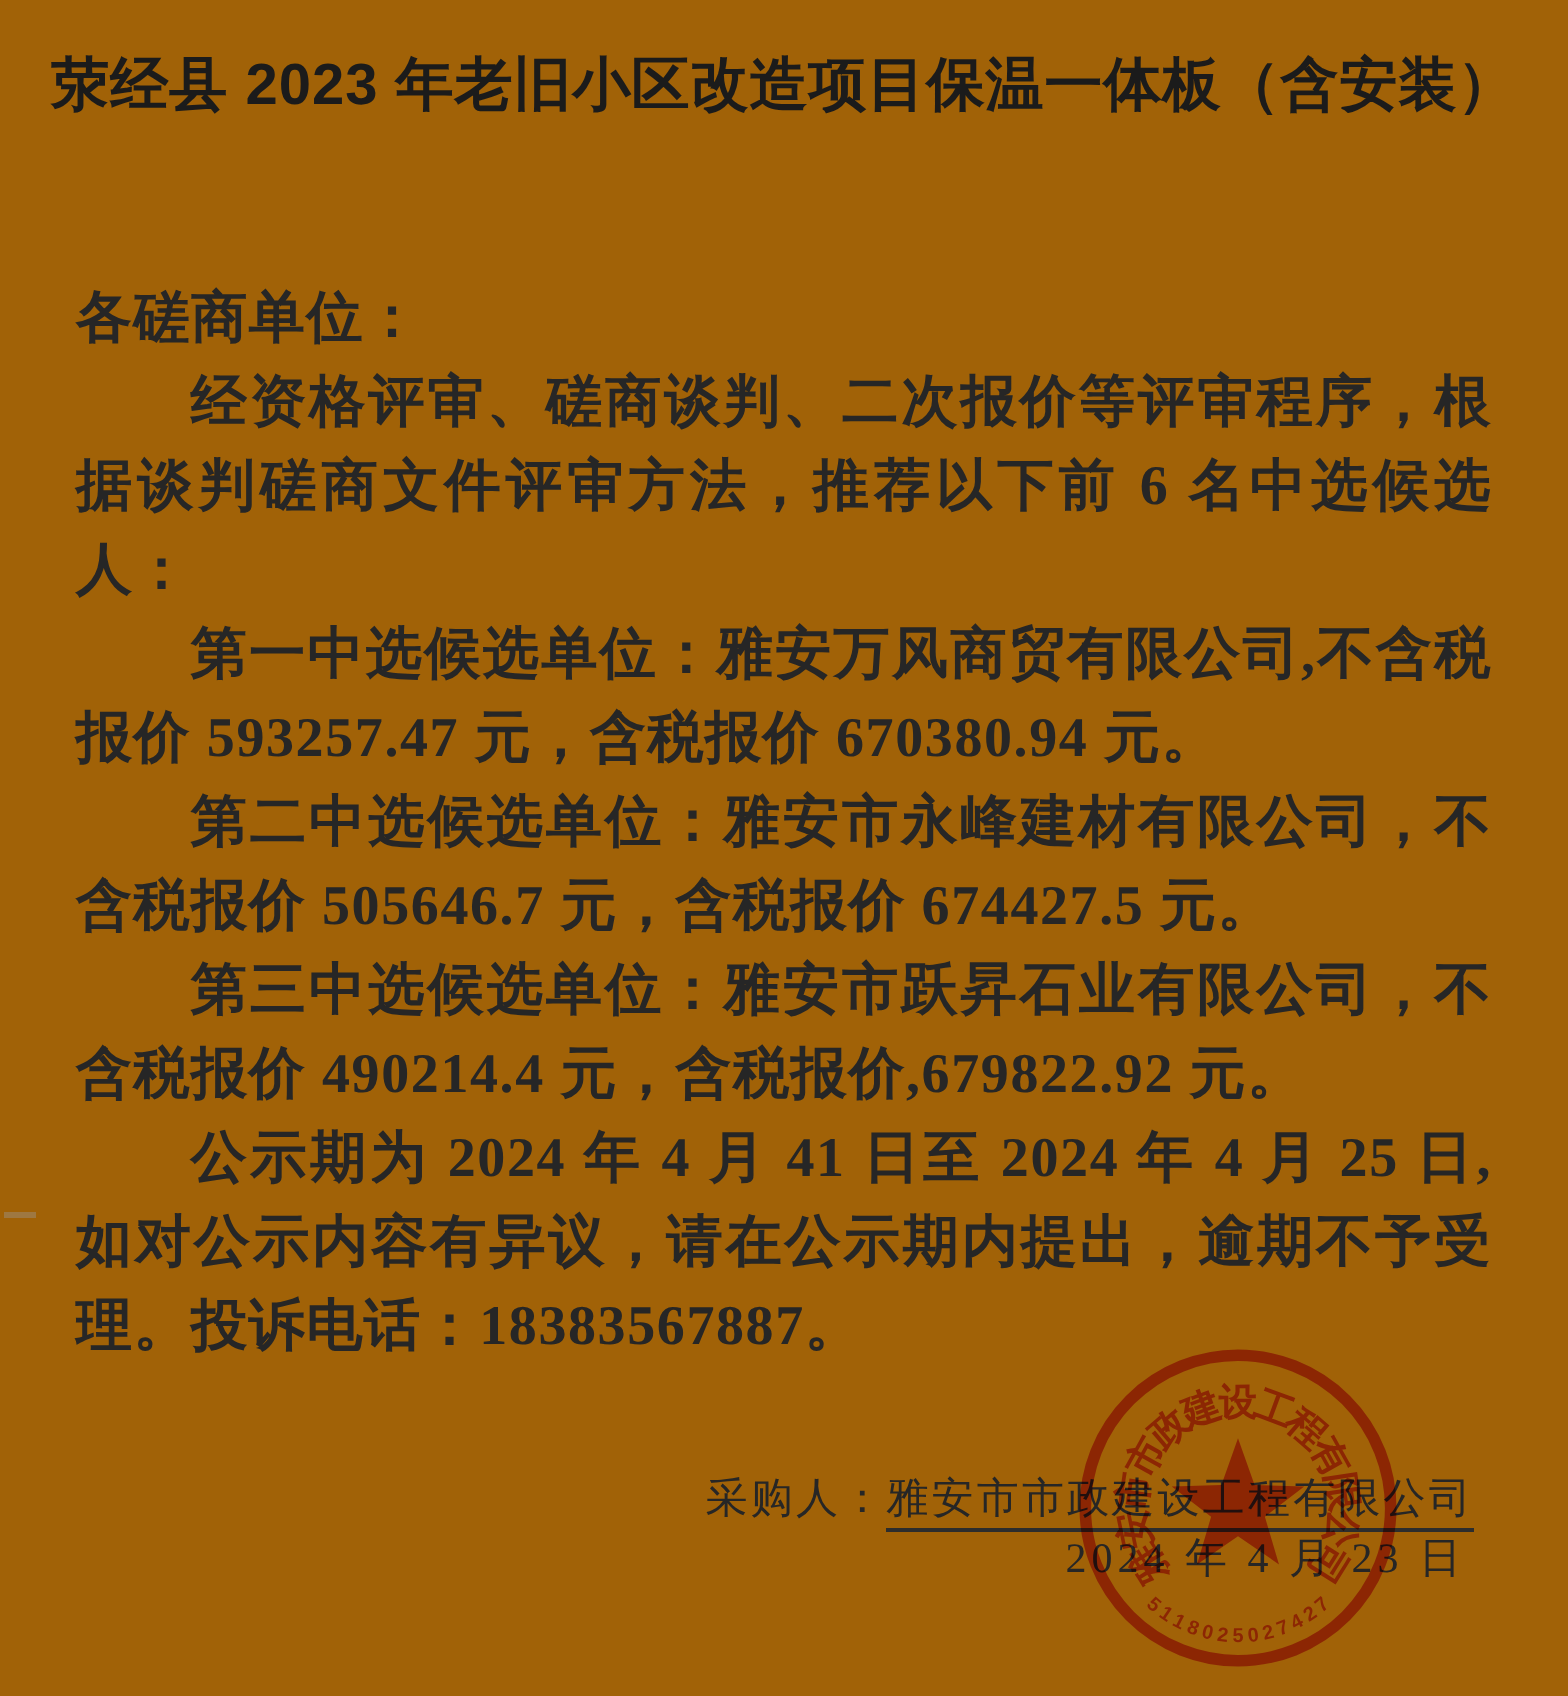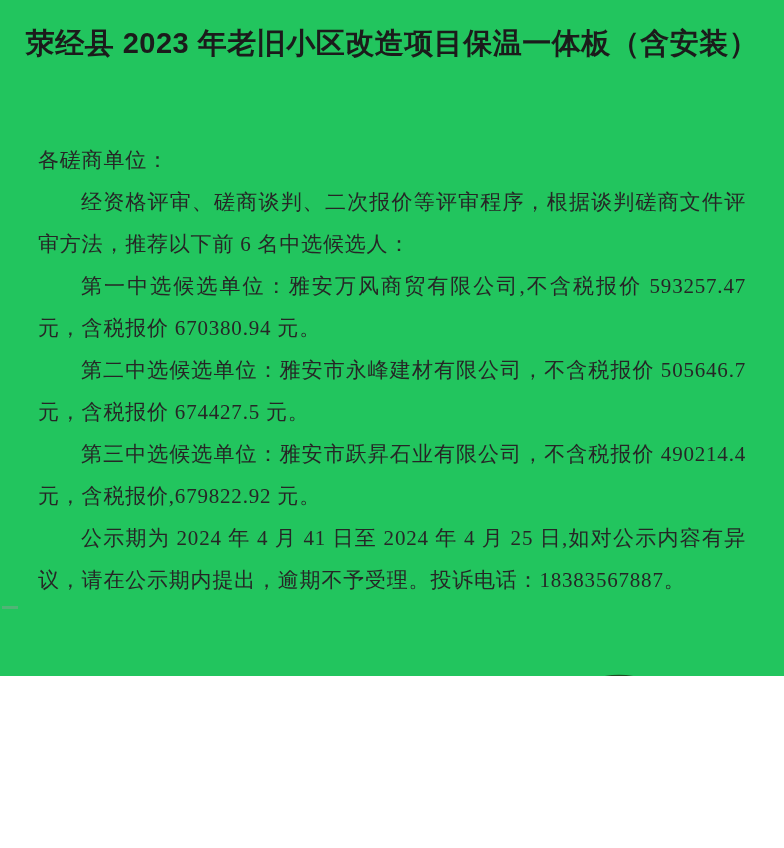--- a/index.html
+++ b/index.html
@@ -3,22 +3,22 @@
 <meta charset="utf-8">
 <style>
   html, body {
     margin: 0;
     padding: 0;
     background: #ffffff;
   }
   .page {
     position: relative;
     width: 784px;
-    height: 676px;
-    background: #22c55e;
+    height: 848px;
+    background: #a16207;
     overflow: hidden;
     font-family: "Liberation Serif", "DejaVu Serif", serif;
     color: #232323;
   }
   .doc-title {
     position: absolute;
     top: 24px;
     left: 18px;
     right: 18px;
     text-align: center;
@@ -27,25 +27,26 @@
     font-size: 29px;
     line-height: 39px;
     color: #1b1b1b;
     letter-spacing: 0.5px;
   }
   .body-block {
     position: absolute;
     top: 139px;
     left: 38px;
     width: 708px;
-    font-size: 21px;
+    font-size: 28px;
     line-height: 42px;
     letter-spacing: 0.8px;
     text-align: justify;
     color: #262626;
+    font-weight: bold;
   }
   .body-block p {
     margin: 0;
     text-indent: 2.05em;
   }
   .body-block p.salutation {
     text-indent: 0;
   }
   .sig-block {
     position: absolute;

